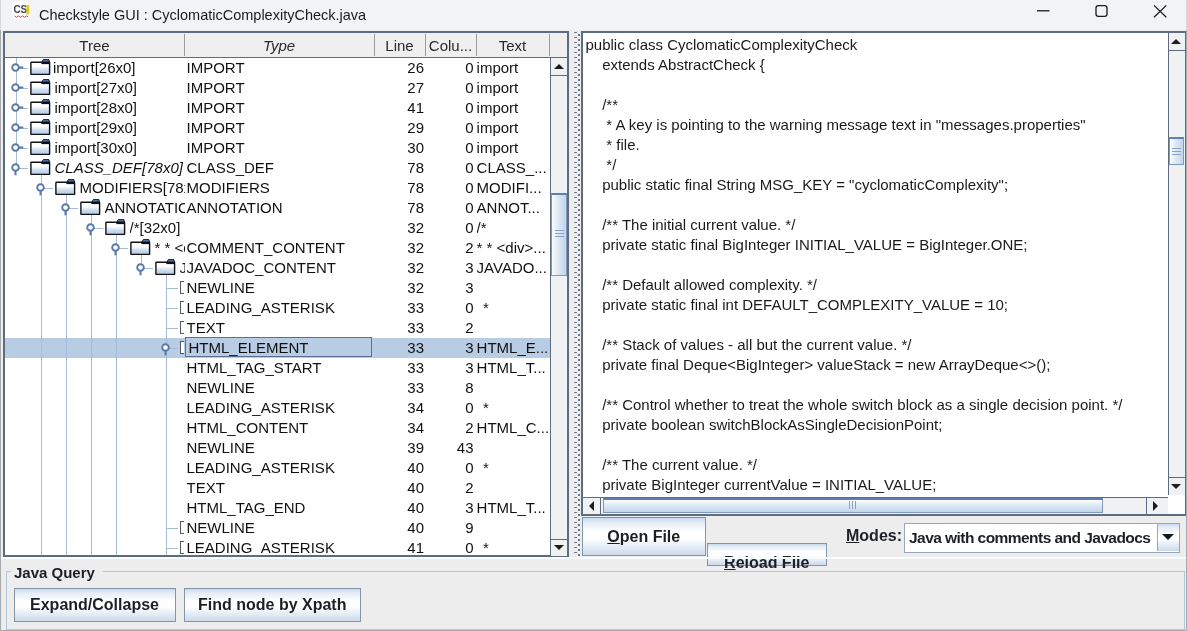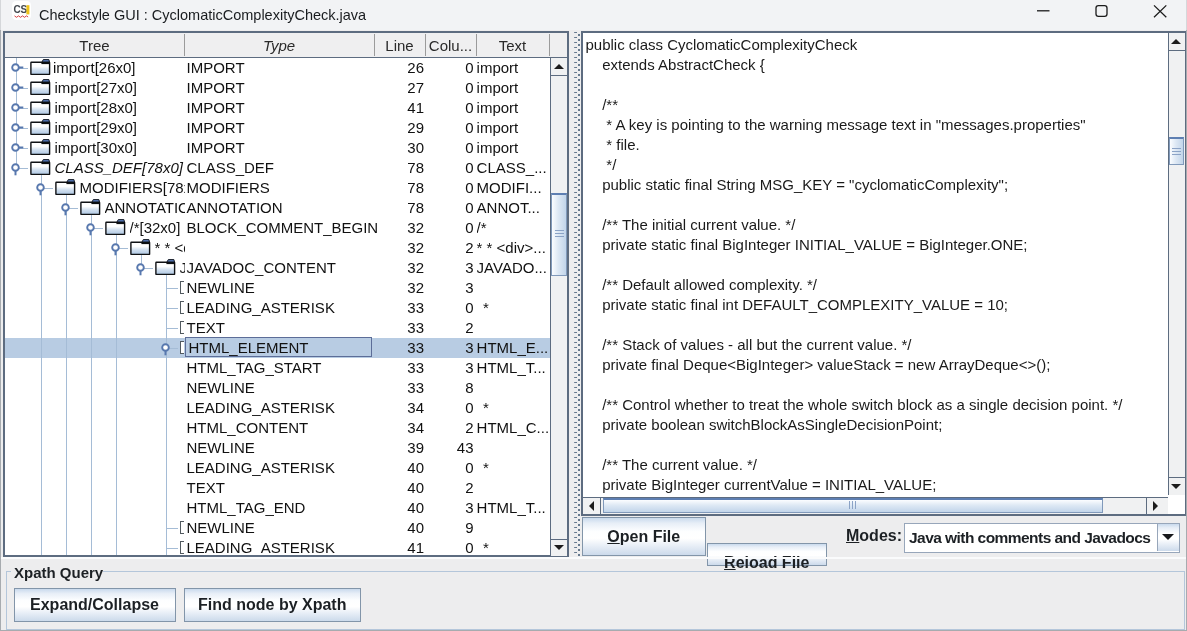--- a/index.html
+++ b/index.html
@@ -248,41 +248,41 @@
           <stop offset="0.34" stop-color="#ffffff"></stop>
           <stop offset="0.62" stop-color="#d2e0f0"></stop>
           <stop offset="1" stop-color="#aec7e3"></stop>
         </linearGradient>
       </defs>
       <path d="M13.3 0.6 h5.6 l0.7 2.9 h-7.9 z" fill="#5478ba" stroke="#171c26" stroke-width="1"></path>
       <rect x="0.9" y="3.3" width="18.7" height="12.1" rx="0.5" fill="url(#fg9)" stroke="#0f1114" stroke-width="1.4"></rect>
       <rect x="11.4" y="3.2" width="8.4" height="1.9" fill="#0d0f12"></rect>
     </svg>
 <div class="a t15" style="left:124.5px;top:160.4px;width:55.69999999999999px;overflow:hidden;">/*[32x0]</div>
-<div class="a t15" style="left:181.5px;top:160.4px;">BLOCK_COMMENT_BEGIN</div>
 <div class="a t15" style="left:369px;top:160.4px;width:50px;text-align:right;">32</div>
 <div class="a t15" style="left:420px;top:160.4px;width:48.5px;text-align:right;">0</div>
 <div class="a t15" style="left:471.6px;top:160.4px;width:72px;overflow:hidden;">/*</div>
 <svg class="a" style="left:105.0px;top:184.9px;" width="11" height="14" viewBox="0 0 11 14">
       <line x1="5.5" y1="8.5" x2="5.5" y2="13.3" stroke="#5878ae" stroke-width="2"></line>
       <circle cx="5.5" cy="5.5" r="3.3" fill="#fff" stroke="#5878ae" stroke-width="1.9"></circle>
     </svg>
 <svg class="a" style="left:124.5px;top:181.6px;" width="21" height="16" viewBox="0 0 21 16">
       <defs>
         <linearGradient id="fg10" x1="0" y1="0" x2="0" y2="1">
           <stop offset="0.34" stop-color="#ffffff"></stop>
           <stop offset="0.62" stop-color="#d2e0f0"></stop>
           <stop offset="1" stop-color="#aec7e3"></stop>
         </linearGradient>
       </defs>
       <path d="M13.3 0.6 h5.6 l0.7 2.9 h-7.9 z" fill="#5478ba" stroke="#171c26" stroke-width="1"></path>
       <rect x="0.9" y="3.3" width="18.7" height="12.1" rx="0.5" fill="url(#fg10)" stroke="#0f1114" stroke-width="1.4"></rect>
       <rect x="11.4" y="3.2" width="8.4" height="1.9" fill="#0d0f12"></rect>
     </svg>
 <div class="a t15" style="left:149.5px;top:180.4px;width:30.69999999999999px;overflow:hidden;">* * &lt;div&gt; javadoc</div>
+<div class="a t15" style="left:181.5px;top:180.4px;">COMMENT_CONTENT</div>
 <div class="a t15" style="left:369px;top:180.4px;width:50px;text-align:right;">32</div>
 <div class="a t15" style="left:420px;top:180.4px;width:48.5px;text-align:right;">2</div>
 <div class="a t15" style="left:471.6px;top:180.4px;width:72px;overflow:hidden;">* * &lt;div&gt;...</div>
 <svg class="a" style="left:130.0px;top:204.9px;" width="11" height="14" viewBox="0 0 11 14">
       <line x1="5.5" y1="8.5" x2="5.5" y2="13.3" stroke="#5878ae" stroke-width="2"></line>
       <circle cx="5.5" cy="5.5" r="3.3" fill="#fff" stroke="#5878ae" stroke-width="1.9"></circle>
     </svg>
 <svg class="a" style="left:149.5px;top:201.6px;" width="21" height="16" viewBox="0 0 21 16">
       <defs>
         <linearGradient id="fg11" x1="0" y1="0" x2="0" y2="1">
@@ -420,16 +420,16 @@
 <div class="a" style="left:855px;top:501px;width:1px;height:8px;background:#8ba3c6;"></div>
 <div class="a btn bold16" style="left:582px;top:517px;width:123.5px;height:39px;line-height:37px;"><u>O</u>pen File</div>
 <div class="a btn bold16" style="left:706.5px;top:543px;width:120.5px;height:23px;line-height:37px;text-align:center;"><u>R</u>eload File</div>
 <div class="a bold16" style="left:846px;top:517px;height:39px;line-height:38px;"><u>M</u>odes:</div>
 <div class="a" style="left:904px;top:523px;width:276px;height:29.5px;border:1.2px solid #97a6ba;background:#fff;"></div>
 <div class="a bold16" style="left:909px;top:524px;height:27px;line-height:27px;font-size:15.5px;letter-spacing:-0.55px;">Java with comments and Javadocs</div>
 <div class="a btn" style="left:1156.5px;top:524.2px;width:22.6px;height:27.1px;border:none;border-left:1.2px solid #97a6ba;"></div>
 <div class="a" style="left:1161.5px;top:534px;width:0;height:0;border-left:6px solid transparent;border-right:6px solid transparent;border-top:6.5px solid #16181c;"></div>
 <div class="a" style="left:5.5px;top:571.2px;width:1179.5px;height:58.6px;border:1.2px solid #b4c6da;"></div>
 <div class="a" style="left:11px;top:564.5px;width:92px;height:15px;background:#ededee;"></div>
-<div class="a" style="left:14px;top:564.5px;height:16px;line-height:15.5px;font-weight:bold;font-size:15px;color:#1c2024;">Xpath Query</div>
+<div class="a" style="left:14px;top:564.5px;height:16px;line-height:15.5px;font-weight:bold;font-size:15px;color:#1c2024;">Java Query</div>
 <div class="a btn bold16" style="left:13.5px;top:588px;width:162px;height:33.5px;line-height:32px;">Expand/Collapse</div>
 <div class="a btn bold16" style="left:183.5px;top:588px;width:177.5px;height:33.5px;line-height:32px;">Find node by Xpath</div>
 <div class="a" style="left:1px;top:557.3px;width:1185px;height:1.6px;background:#fafbfc;"></div>
 <div class="a" style="left:0;top:30px;width:1187px;height:601px;border:1px solid #a7abaf;border-top:none;pointer-events:none;"></div>
 </body></html>

